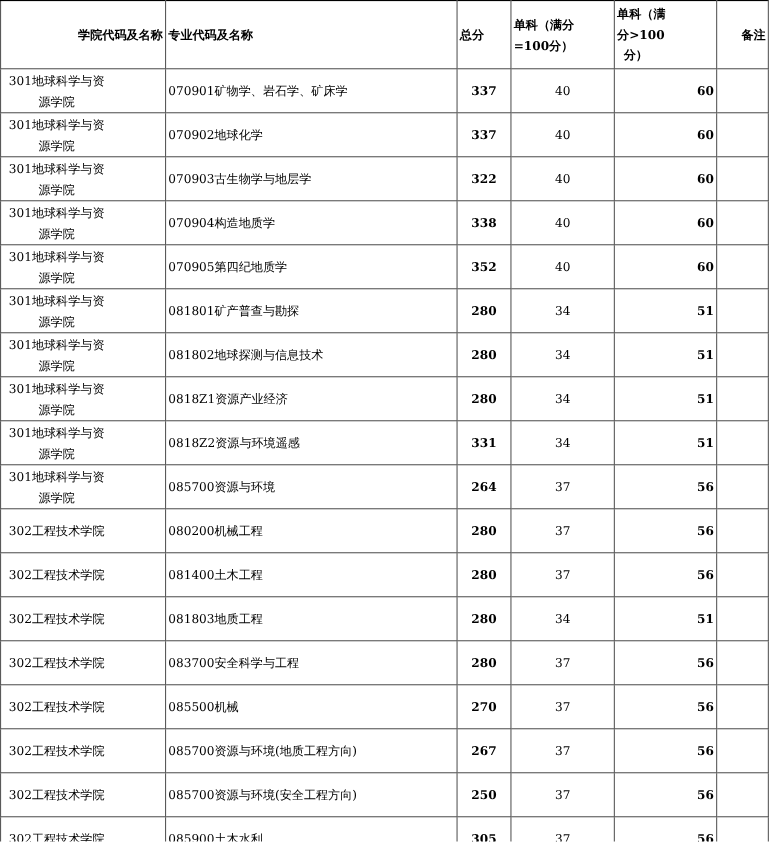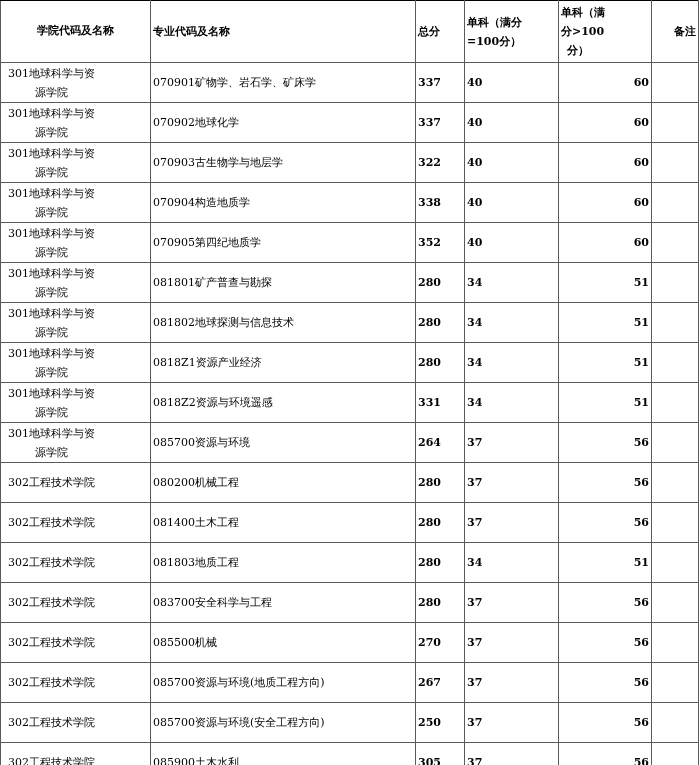--- a/index.html
+++ b/index.html
@@ -14,30 +14,30 @@
       border: 1px solid #5a5a5a;
       padding: 0 2px;
       overflow: hidden;
       font-size: 11px;
       line-height: 19px;
       vertical-align: middle;
     }
     table.score-table tr.row-top td, table.score-table tr.hdr th { border-top-color: #000; }
     th { font-weight: bold; font-size: 11px; }
     th.h-college, th.h-major { text-align: left; }
-    th.h-college { text-align: center; padding-left: 12px; font-family: Liberation Mono, monospace; }
+    th.h-college { text-align: right; padding-left: 12px; }
     th.h-total { text-align: left; padding-left: 6px; margin-top: 11px; }
     th.h-single100, th.h-singlegt100 { text-align: left; padding-left: 10px; line-height: 17px; }
     th.h-remark { text-align: right; padding-left: 6px; }
     tr.hdr { height: 62px; }
     tr.tall { height: 40px; }
     td.c-college { text-align: center; font-size: 11px; line-height: 19px; }
     td.c-major { text-align: left; font-size: 11px; margin-left: 48px; }
-    td.c-total { font-weight: bold; text-align: left; padding-left: 6px; }
-    td.c-single100 { font-weight: bold; text-align: left; padding-left: 30px; }
+    td.c-total { font-weight: bold; text-align: center; padding-left: 6px; }
+    td.c-single100 { font-weight: normal; text-align: center; padding-left: 30px; }
     td.c-singlegt100 { font-weight: bold; text-align: right; padding-left: 30px; }
     td.c-remark { }
     col.w1 { width: 150px; }
     col.w2 { width: 265px; }
     col.w3 { width: 49px; }
     col.w4 { width: 94px; }
     col.w5 { width: 93px; }
     col.w6 { width: 47px; }
   </style>
 </head>

